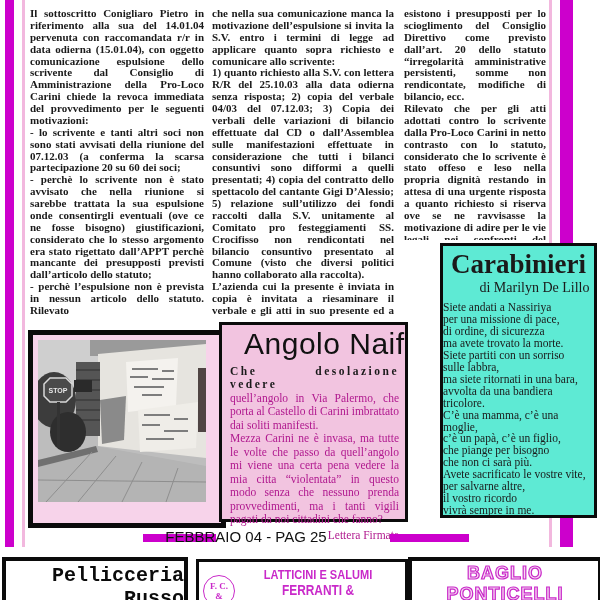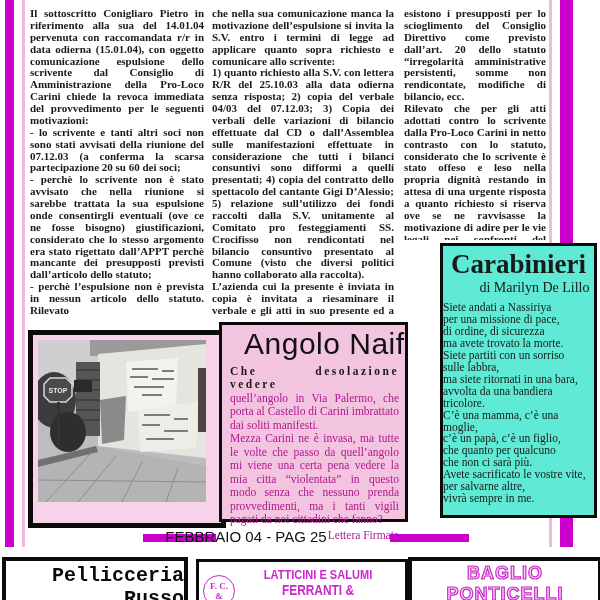--- a/index.html
+++ b/index.html
@@ -153,24 +153,25 @@
         <div class="poem-line">Siete andati a Nassiriya</div>
         <div class="poem-line">per una missione di pace,</div>
         <div class="poem-line">di ordine, di sicurezza</div>
         <div class="poem-line">ma avete trovato la morte.</div>
         <div class="poem-line">Siete partiti con un sorriso</div>
         <div class="poem-line">sulle labbra,</div>
         <div class="poem-line">ma siete ritornati in una bara,</div>
         <div class="poem-line">avvolta da una bandiera tricolore.</div>
         <div class="poem-line">C’è una mamma, c’è una moglie,</div>
         <div class="poem-line">c’è un papà, c’è un figlio,</div>
-        <div class="poem-line">che quanto per qualcuno</div>
+        <div class="poem-line">che piange per bisogno</div>
         <div class="poem-line">che non ci sarà più.</div>
         <div class="poem-line">Avete sacrificato le vostre vite,</div>
         <div class="poem-line">per salvarne altre,</div>
+        <div class="poem-line">il vostro ricordo</div>
         <div class="poem-line">vivrà sempre in me.</div>
       </div>
   </div>
 
   <div class="foot-bar" style="left:143px;width:73px;"></div>
   <div id="footer-text">FEBBRAIO 04 - PAG 25</div>
   <div class="foot-bar" style="left:390px;width:79px;"></div>
 
   <div class="ad" id="ad-pellicceria">
     <div class="ad-title">Pellicceria Russo</div>

